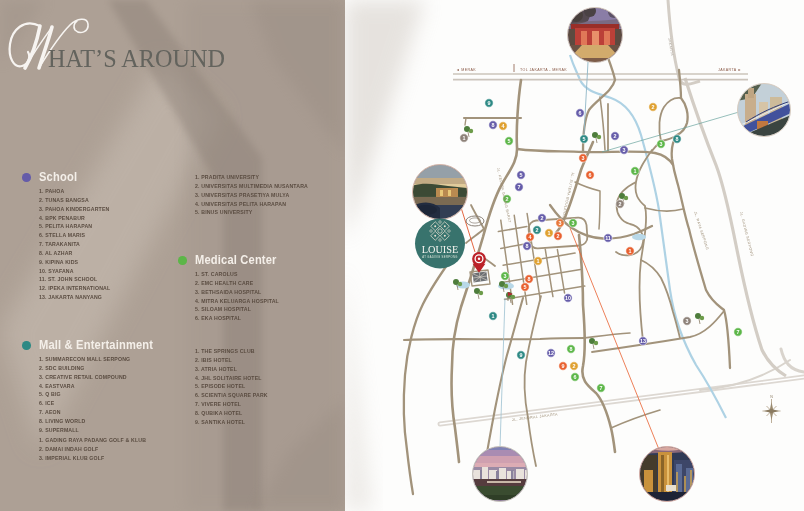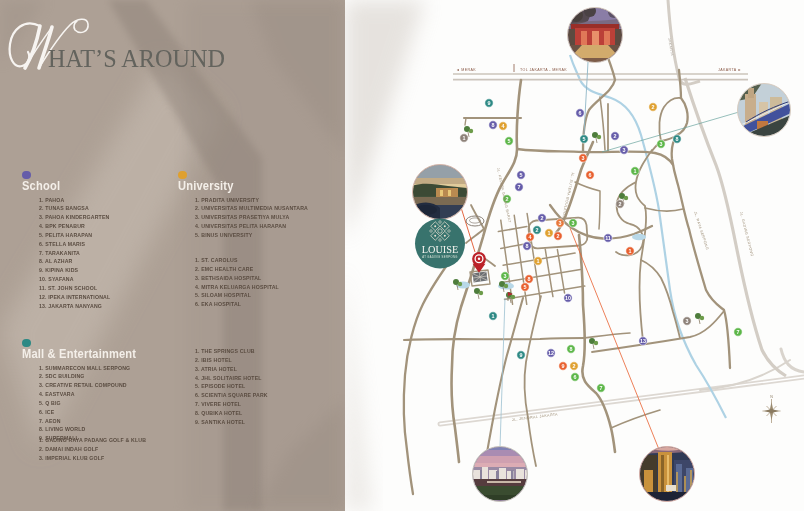--- a/index.html
+++ b/index.html
@@ -1,20 +1,20 @@
 <!DOCTYPE html>
 <html><head>
 <meta charset="utf-8">
 <style>
   html,body{margin:0;padding:0;}
   body{width:804px;height:511px;overflow:hidden;position:relative;background:#fdfdfc;font-family:"Liberation Sans",sans-serif;}
   .panel{position:absolute;left:0;top:0;width:345px;height:511px;background:#ada095;}
   .shade{position:absolute;left:0;top:0;width:345px;height:511px;}
   .sec{position:absolute;}
-  .hdr{display:flex;flex-direction:column;}
+  .hdr{display:flex;align-items:center;}
   .dot{width:8.5px;height:8.5px;border-radius:50%;margin-right:8px;flex:0 0 8.5px;position:relative;top:0.5px;}
   .hname{font-size:12.5px;font-weight:bold;color:#f4efe9;letter-spacing:0.2px;transform:scaleX(0.89);transform-origin:left center;white-space:nowrap;}
   .items{margin:4px 0 0 17px;color:#57493e;font-size:8px;}
   .it{font-size:10.4px;transform:scale(0.5);transform-origin:left top;width:200%;height:8.85px;line-height:11px;white-space:nowrap;font-weight:bold;letter-spacing:0.3px;color:#5a4c41;}
 </style>
 </head>
 <body>
 
 <div class="panel"></div>
 
@@ -91,34 +91,34 @@
 
 <div class="sec" style="left:22px;top:433px;">
   <div class="items">
     <div class="it">1. GADING RAYA PADANG GOLF &amp; KLUB</div>
     <div class="it">2. DAMAI INDAH GOLF</div>
     <div class="it">3. IMPERIAL KLUB GOLF</div>
   </div>
 </div>
 
 <div class="sec" style="left:178px;top:170px;">
-  <div class="hdr">
-      <span class="dot" style="background:#dfa02f"></span>
-      <span class="hname">University</span>
-    </div>
   <div class="items">
     <div class="it">1. PRADITA UNIVERSITY</div>
     <div class="it">2. UNIVERSITAS MULTIMEDIA NUSANTARA</div>
     <div class="it">3. UNIVERSITAS PRASETIYA MULYA</div>
     <div class="it">4. UNIVERSITAS PELITA HARAPAN</div>
     <div class="it">5. BINUS UNIVERSITY</div>
   </div>
 </div>
 
 <div class="sec" style="left:178px;top:253px;">
+  <div class="hdr">
+      <span class="dot" style="background:#5cb648"></span>
+      <span class="hname">Medical Center</span>
+    </div>
   <div class="items">
     <div class="it">1. ST. CAROLUS</div>
     <div class="it">2. EMC HEALTH CARE</div>
     <div class="it">3. BETHSAIDA HOSPITAL</div>
     <div class="it">4. MITRA KELUARGA HOSPITAL</div>
     <div class="it">5. SILOAM HOSPITAL</div>
     <div class="it">6. EKA HOSPITAL</div>
   </div>
 </div>
 

